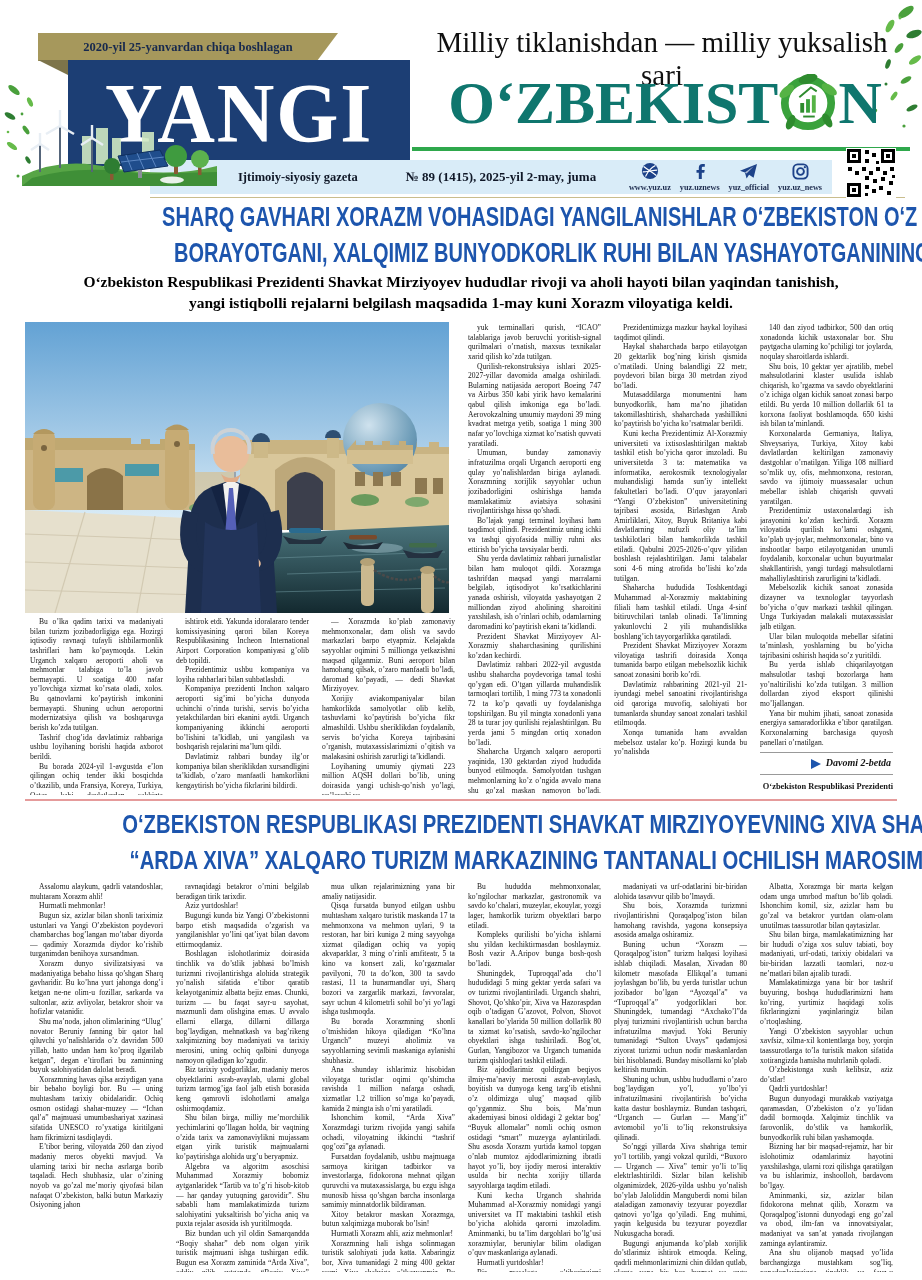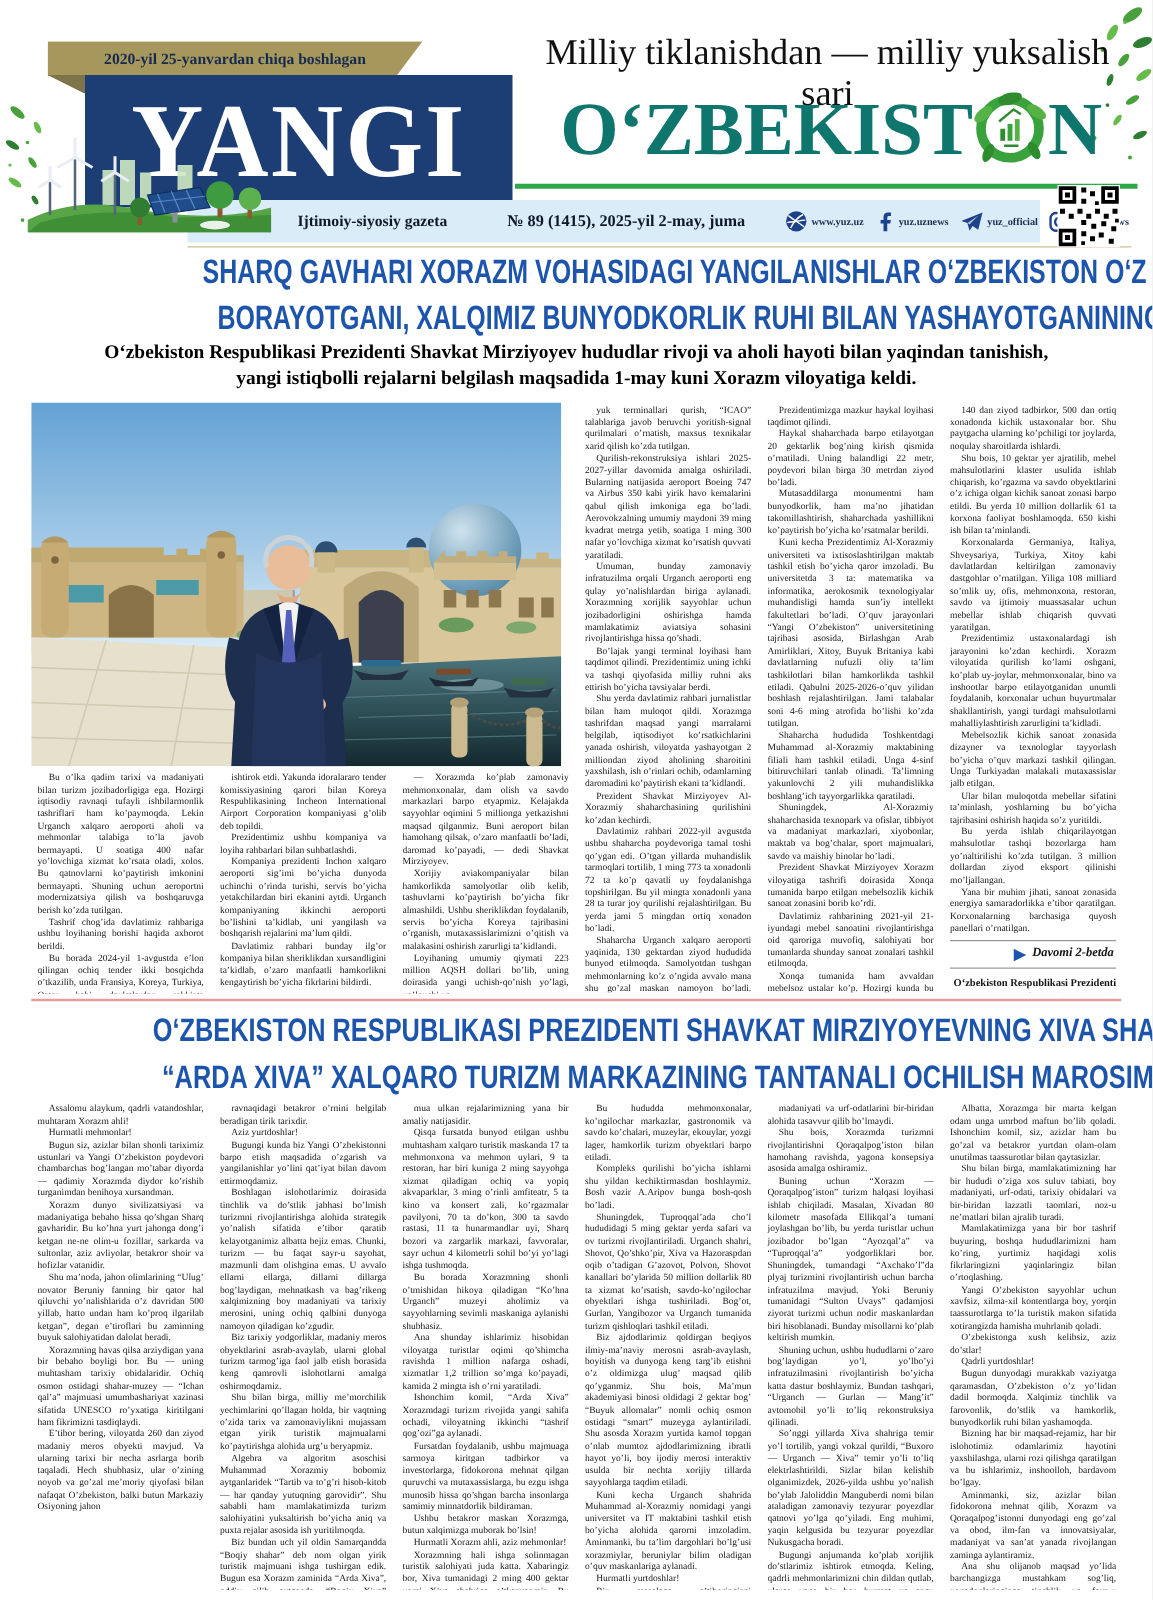--- a/index.html
+++ b/index.html
@@ -18,21 +18,21 @@
   .title2{position:absolute;left:412px;top:58px;width:506px;height:90px;display:flex;align-items:center;
           justify-content:center;color:#0f766e;font-weight:bold;font-size:60px;white-space:nowrap;}
   .title2 .logo{width:58px;height:58px;margin:0 1px;}
   .greenline{position:absolute;left:412px;top:147px;width:498px;height:4px;background:#2fa84c;}
   .goldline{position:absolute;left:150px;top:197px;width:755px;height:1px;background:#c9bd8d;}
   .infostrip{position:absolute;left:150px;top:160px;width:682px;height:34px;background:#d9ecf8;
           display:flex;align-items:center;padding:0 10px 0 88px;box-sizing:border-box;gap:32px;}
   .gaz{font-weight:bold;font-size:12.5px;color:#101828;white-space:nowrap;}
   .issue{font-weight:bold;font-size:13px;color:#101828;white-space:nowrap;margin-left:16px;}
   .socials{display:flex;align-items:center;gap:9px;margin-left:auto;}
-  .social{display:flex;align-items:center;gap:3px;}
+  .social{display:flex;align-items:center;gap:3px;flex-direction:column;}
   .social .lbl{font-weight:bold;font-size:8.2px;color:#1d2b4e;white-space:nowrap;}
   .qr{position:absolute;left:845px;top:148px;width:52px;height:50px;}
   .deco{position:absolute;}
   
   .headline{position:absolute;left:0;width:922px;text-align:center;color:#1d55ad;
             font-family:"Liberation Sans",sans-serif;font-weight:bold;}
   .headline .hl{display:block;line-height:33px;}
   .headline .hl span{display:inline-block;transform:scaleX(.74);transform-origin:center;white-space:nowrap;font-size:27px;}
   .headline2 .hl span{transform:scaleX(.78);font-size:26px;}
   .subhead{position:absolute;left:41px;top:271px;width:840px;text-align:center;font-weight:bold;
@@ -413,21 +413,20 @@
       <p>Prezident Shavkat Mirziyoyev Al-Xorazmiy shaharchasining qurilishini ko’zdan kechirdi.</p>
       <p>Davlatimiz rahbari 2022-yil avgustda ushbu shaharcha poydevoriga tamal toshi qo’ygan edi. O’tgan yillarda muhandislik tarmoqlari tortilib, 1 ming 773 ta xonadonli 72 ta ko’p qavatli uy foydalanishga topshirilgan. Bu yil mingta xonadonli yana 28 ta turar joy qurilishi rejalashtirilgan. Bu yerda jami 5 mingdan ortiq xonadon bo’ladi.</p>
       <p>Shaharcha Urganch xalqaro aeroporti yaqinida, 130 gektardan ziyod hududida bunyod etilmoqda. Samolyotdan tushgan mehmonlarning ko’z o’ngida avvalo mana shu go’zal maskan namoyon bo’ladi. Shaharcha markazida Xorazmiy bobomizning muazzam haykali o’rnatiladi.</p>
     </div>
   <div class="col c5 a1hi">
       <p>Prezidentimizga mazkur haykal loyihasi taqdimot qilindi.</p>
       <p>Haykal shaharchada barpo etilayotgan 20 gektarlik bog’ning kirish qismida o’rnatiladi. Uning balandligi 22 metr, poydevori bilan birga 30 metrdan ziyod bo’ladi.</p>
       <p>Mutasaddilarga monumentni ham bunyodkorlik, ham ma’no jihatidan takomillashtirish, shaharchada yashillikni ko’paytirish bo’yicha ko’rsatmalar berildi.</p>
       <p>Kuni kecha Prezidentimiz Al-Xorazmiy universiteti va ixtisoslashtirilgan maktab tashkil etish bo’yicha qaror imzoladi. Bu universitetda 3 ta: matematika va informatika, aerokosmik texnologiyalar muhandisligi hamda sun’iy intellekt fakultetlari bo’ladi. O’quv jarayonlari “Yangi O’zbekiston” universitetining tajribasi asosida, Birlashgan Arab Amirliklari, Xitoy, Buyuk Britaniya kabi davlatlarning nufuzli oliy ta’lim tashkilotlari bilan hamkorlikda tashkil etiladi. Qabulni 2025-2026-o’quv yilidan boshlash rejalashtirilgan. Jami talabalar soni 4-6 ming atrofida bo’lishi ko’zda tutilgan.</p>
       <p>Shaharcha hududida Toshkentdagi Muhammad al-Xorazmiy maktabining filiali ham tashkil etiladi. Unga 4-sinf bitiruvchilari tanlab olinadi. Ta’limning yakunlovchi 2 yili muhandislikka boshlang’ich tayyorgarlikka qaratiladi.</p>
-      <p>Shuningdek, Al-Xorazmiy shaharchasida texnopark va ofislar, tibbiyot va madaniyat markazlari, xiyobonlar, maktab va bog’chalar, sport majmualari, savdo va maishiy binolar bo’ladi.</p>
       <p>Prezident Shavkat Mirziyoyev Xorazm viloyatiga tashrifi doirasida Xonqa tumanida barpo etilgan mebelsozlik kichik sanoat zonasini borib ko’rdi.</p>
       <p>Davlatimiz rahbarining 2021-yil 21-iyundagi mebel sanoatini rivojlantirishga oid qaroriga muvofiq, salohiyati bor tumanlarda shunday sanoat zonalari tashkil etilmoqda.</p>
       <p>Xonqa tumanida ham avvaldan mebelsoz ustalar ko’p. Hozirgi kunda bu yo’nalishda</p>
     </div>
   <div class="col c6 a1hi">
     <div>
         <p>140 dan ziyod tadbirkor, 500 dan ortiq xonadonda kichik ustaxonalar bor. Shu paytgacha ularning ko’pchiligi tor joylarda, noqulay sharoitlarda ishlardi.</p>
         <p>Shu bois, 10 gektar yer ajratilib, mebel mahsulotlarini klaster usulida ishlab chiqarish, ko’rgazma va savdo obyektlarini o’z ichiga olgan kichik sanoat zonasi barpo etildi. Bu yerda 10 million dollarlik 61 ta korxona faoliyat boshlamoqda. 650 kishi ish bilan ta’minlandi.</p>
         <p>Korxonalarda Germaniya, Italiya, Shveysariya, Turkiya, Xitoy kabi davlatlardan keltirilgan zamonaviy dastgohlar o’rnatilgan. Yiliga 108 milliard so’mlik uy, ofis, mehmonxona, restoran, savdo va ijtimoiy muassasalar uchun mebellar ishlab chiqarish quvvati yaratilgan.</p>
         <p>Prezidentimiz ustaxonalardagi ish jarayonini ko’zdan kechirdi. Xorazm viloyatida qurilish ko’lami oshgani, ko’plab uy-joylar, mehmonxonalar, bino va inshootlar barpo etilayotganidan unumli foydalanib, korxonalar uchun buyurtmalar shakllantirish, yangi turdagi mahsulotlarni mahalliylashtirish zarurligini ta’kidladi.</p>
@@ -472,21 +471,21 @@
       <p>Algebra va algoritm asoschisi Muhammad Xorazmiy bobomiz aytganlaridek “Tartib va to’g’ri hisob-kitob — har qanday yutuqning garovidir”. Shu sababli ham mamlakatimizda turizm salohiyatini yuksaltirish bo’yicha aniq va puxta rejalar asosida ish yuritilmoqda.</p>
       <p>Biz bundan uch yil oldin Samarqandda “Boqiy shahar” deb nom olgan yirik turistik majmuani ishga tushirgan edik. Bugun esa Xorazm zaminida “Arda Xiva”, oddiy qilib aytganda, “Boqiy Xiva” kompleksi tantanali ravishda ochilmoqda. Bu noyob maj-</p>
     </div>
   <div class="col c3 a2">
       <p>mua ulkan rejalarimizning yana bir amaliy natijasidir.</p>
       <p>Qisqa fursatda bunyod etilgan ushbu muhtasham xalqaro turistik maskanda 17 ta mehmonxona va mehmon uylari, 9 ta restoran, har biri kuniga 2 ming sayyohga xizmat qiladigan ochiq va yopiq akvaparklar, 3 ming o’rinli amfiteatr, 5 ta kino va konsert zali, ko’rgazmalar pavilyoni, 70 ta do’kon, 300 ta savdo rastasi, 11 ta hunarmandlar uyi, Sharq bozori va zargarlik markazi, favvoralar, sayr uchun 4 kilometrli sohil bo’yi yo’lagi ishga tushmoqda.</p>
       <p>Bu borada Xorazmning shonli o’tmishidan hikoya qiladigan “Ko’hna Urganch” muzeyi aholimiz va sayyohlarning sevimli maskaniga aylanishi shubhasiz.</p>
       <p>Ana shunday ishlarimiz hisobidan viloyatga turistlar oqimi qo’shimcha ravishda 1 million nafarga oshadi, xizmatlar 1,2 trillion so’mga ko’payadi, kamida 2 mingta ish o’rni yaratiladi.</p>
       <p>Ishonchim komil, “Arda Xiva” Xorazmdagi turizm rivojida yangi sahifa ochadi, viloyatning ikkinchi “tashrif qog’ozi”ga aylanadi.</p>
       <p>Fursatdan foydalanib, ushbu majmuaga sarmoya kiritgan tadbirkor va investorlarga, fidokorona mehnat qilgan quruvchi va mutaxassislarga, bu ezgu ishga munosib hissa qo’shgan barcha insonlarga samimiy minnatdorlik bildiraman.</p>
-      <p>Ushbu betakror maskan Xorazmga, butun xalqimizga muborak bo’lsin!</p>
+      <p>Xitoy betakror maskan Xorazmga, butun xalqimizga muborak bo’lsin!</p>
       <p>Hurmatli Xorazm ahli, aziz mehmonlar!</p>
       <p>Xorazmning hali ishga solinmagan turistik salohiyati juda katta. Xabaringiz bor, Xiva tumanidagi 2 ming 400 gektar yerni Xiva shahriga o’tkazyapmiz. Bu joyda “Sahro yulduzi” turistik kompleksi bunyod etiladi.</p>
     </div>
   <div class="col c4 a2">
       <p>Bu hududda mehmonxonalar, ko’ngilochar markazlar, gastronomik va savdo ko’chalari, muzeylar, ekouylar, yozgi lager, hamkorlik turizm obyektlari barpo etiladi.</p>
       <p>Kompleks qurilishi bo’yicha ishlarni shu yildan kechiktirmasdan boshlaymiz. Bosh vazir A.Aripov bunga bosh-qosh bo’ladi.</p>
       <p>Shuningdek, Tuproqqal’ada cho’l hududidagi 5 ming gektar yerda safari va ov turizmi rivojlantiriladi. Urganch shahri, Shovot, Qo’shko’pir, Xiva va Hazoraspdan oqib o’tadigan G’azovot, Polvon, Shovot kanallari bo’ylarida 50 million dollarlik 80 ta xizmat ko’rsatish, savdo-ko’ngilochar obyektlari ishga tushiriladi. Bog’ot, Gurlan, Yangibozor va Urganch tumanida turizm qishloqlari tashkil etiladi.</p>
       <p>Biz ajdodlarimiz qoldirgan beqiyos ilmiy-ma’naviy merosni asrab-avaylash, boyitish va dunyoga keng targ’ib etishni o’z oldimizga ulug’ maqsad qilib qo’yganmiz. Shu bois, Ma’mun akademiyasi binosi oldidagi 2 gektar bog’ “Buyuk allomalar” nomli ochiq osmon ostidagi “smart” muzeyga aylantiriladi. Shu asosda Xorazm yurtida kamol topgan o’nlab mumtoz ajdodlarimizning ibratli hayot yo’li, boy ijodiy merosi interaktiv usulda bir nechta xorijiy tillarda sayyohlarga taqdim etiladi.</p>
       <p>Kuni kecha Urganch shahrida Muhammad al-Xorazmiy nomidagi yangi universitet va IT maktabini tashkil etish bo’yicha alohida qarorni imzoladim. Aminmanki, bu ta’lim dargohlari bo’lg’usi xorazmiylar, beruniylar bilim oladigan o’quv maskanlariga aylanadi.</p>
       <p>Hurmatli yurtdoshlar!</p>

